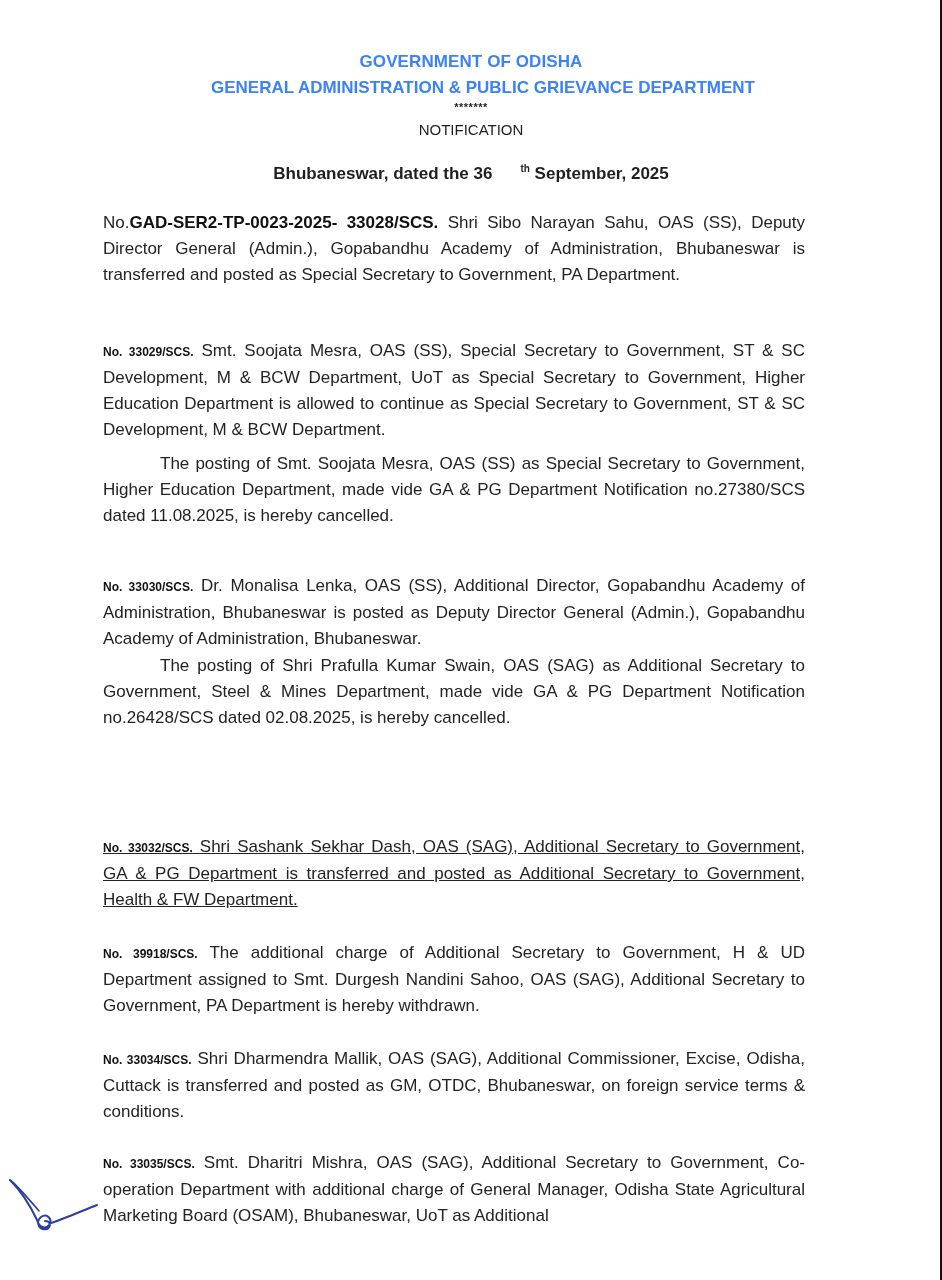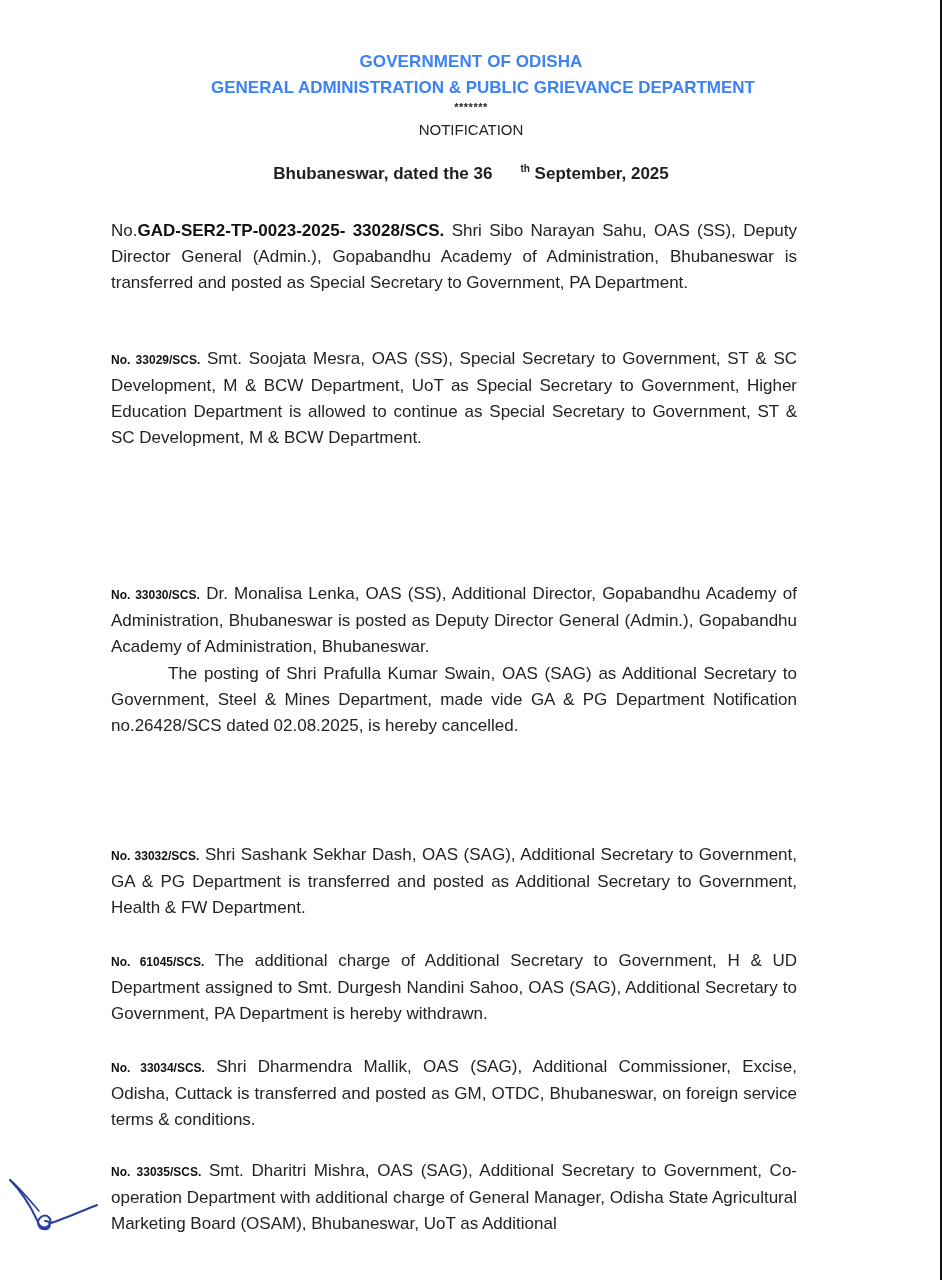--- a/index.html
+++ b/index.html
@@ -25,28 +25,28 @@
   .h-date sup { font-size: 10px; vertical-align: 7px; margin-left: 28px; }
 
   .para {
     position: absolute; left: 95px; width: 718px;
     font-size: 17px; line-height: 26px;
     text-align: justify; color: #232323;
   }
   .para .lead { font-weight: bold; font-size: 12px; color: #111; }
   .para .lead-small { font-weight: bold; font-size: 17px; color: #111; }
   .para .first-no { font-weight: normal; }
-  .para p { margin: 16px; }
+  .para p { margin: 8px; }
   .para p.indent { text-indent: 57px; }
 
   .p1 { top: 202px; }
   .p2 { top: 330px; }
   .p3 { top: 565px; }
   .p4 { top: 645px; }
-  .p5 { top: 826px; }
+  .p5 { top: 826px; text-decoration: underline; }
   .p6 { top: 932px; }
   .p7 { top: 1038px; }
   .p8 { top: 1142px; }
 
   .signature { position: absolute; left: 5px; top: 1175px; width: 100px; height: 60px; }
 </style>
 </head>
 <body>
 
 <div class="right-edge"></div>
@@ -56,36 +56,37 @@
 <div class="header h-stars">*******</div>
 <div class="header h-notif">NOTIFICATION</div>
 <div class="header h-date"><span>Bhubaneswar, dated the  36</span><sup>th</sup><span> September, 2025</span></div>
 
 <div class="para p1">
   <p><span class="first-no">No.</span><span class="lead-small">GAD-SER2-TP-0023-2025- 33028/SCS.</span> <span>Shri Sibo Narayan Sahu, OAS (SS), Deputy Director General (Admin.), Gopabandhu Academy of Administration, Bhubaneswar is transferred and posted as Special Secretary to Government, PA Department.</span></p>
 </div>
 
 <div class="para p2">
   <p><span class="lead">No. 33029/SCS.</span> <span>Smt. Soojata Mesra, OAS (SS), Special Secretary to Government, ST &amp; SC Development, M &amp; BCW Department, UoT as Special Secretary to Government, Higher Education Department is allowed to continue as Special Secretary to Government, ST &amp; SC Development, M &amp; BCW Department.</span></p>
+  <p class="indent">The posting of Smt. Soojata Mesra, OAS (SS) as Special Secretary to Government, Higher Education Department, made vide GA &amp; PG Department Notification no.27380/SCS dated 11.08.2025, is hereby cancelled.</p>
 </div>
 
 <div class="para p3">
   <p><span class="lead">No. 33030/SCS.</span> <span>Dr. Monalisa Lenka, OAS (SS), Additional Director, Gopabandhu Academy of Administration, Bhubaneswar is posted as Deputy Director General (Admin.), Gopabandhu Academy of Administration, Bhubaneswar.</span></p>
 </div>
 
 <div class="para p4">
   <p class="indent">The posting of Shri Prafulla Kumar Swain, OAS (SAG) as Additional Secretary to Government, Steel &amp; Mines Department, made vide GA &amp; PG Department Notification no.26428/SCS dated 02.08.2025, is hereby cancelled.</p>
 </div>
 
 <div class="para p5">
   <p><span class="lead">No. 33032/SCS.</span> <span>Shri Sashank Sekhar Dash, OAS (SAG), Additional Secretary to Government, GA &amp; PG Department is transferred and posted as Additional Secretary to Government, Health &amp; FW Department.</span></p>
 </div>
 
 <div class="para p6">
-  <p><span class="lead">No. 61045/SCS.</span> <span>The additional charge of Additional Secretary to Government, H &amp; UD Department assigned to Smt. Durgesh Nandini Sahoo, OAS (SAG), Additional Secretary to Government, PA Department  is hereby withdrawn.</span></p>
+  <p><span class="lead">No. 39918/SCS.</span> <span>The additional charge of Additional Secretary to Government, H &amp; UD Department assigned to Smt. Durgesh Nandini Sahoo, OAS (SAG), Additional Secretary to Government, PA Department  is hereby withdrawn.</span></p>
 </div>
 
 <div class="para p7">
   <p><span class="lead">No. 33034/SCS.</span> <span>Shri Dharmendra Mallik, OAS (SAG), Additional Commissioner, Excise, Odisha, Cuttack is transferred and posted as GM, OTDC, Bhubaneswar, on foreign service terms &amp; conditions.</span></p>
 </div>
 
 <div class="para p8">
   <p><span class="lead">No. 33035/SCS.</span> <span>Smt. Dharitri Mishra, OAS (SAG), Additional Secretary to Government, Co-operation Department with additional charge of General Manager, Odisha State Agricultural Marketing Board (OSAM), Bhubaneswar, UoT as Additional</span></p>
 </div>
 

